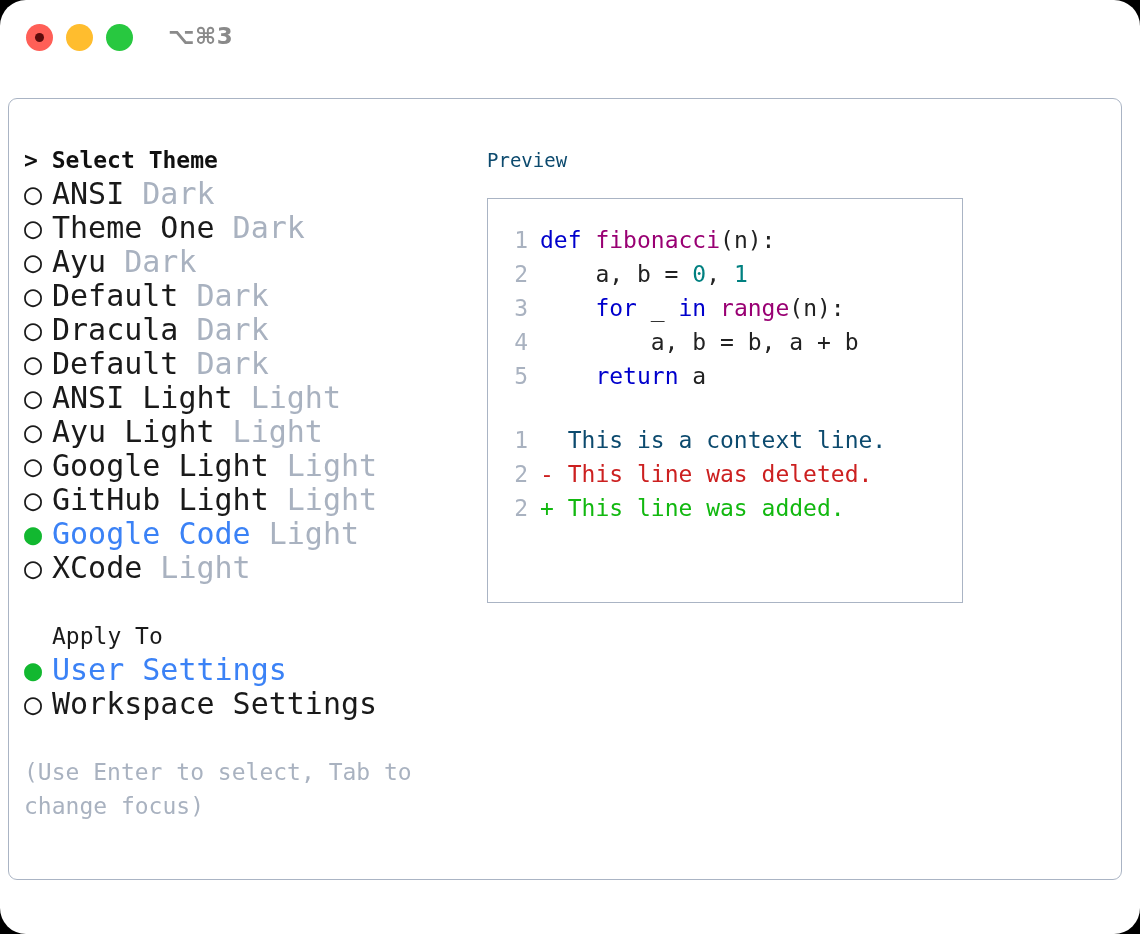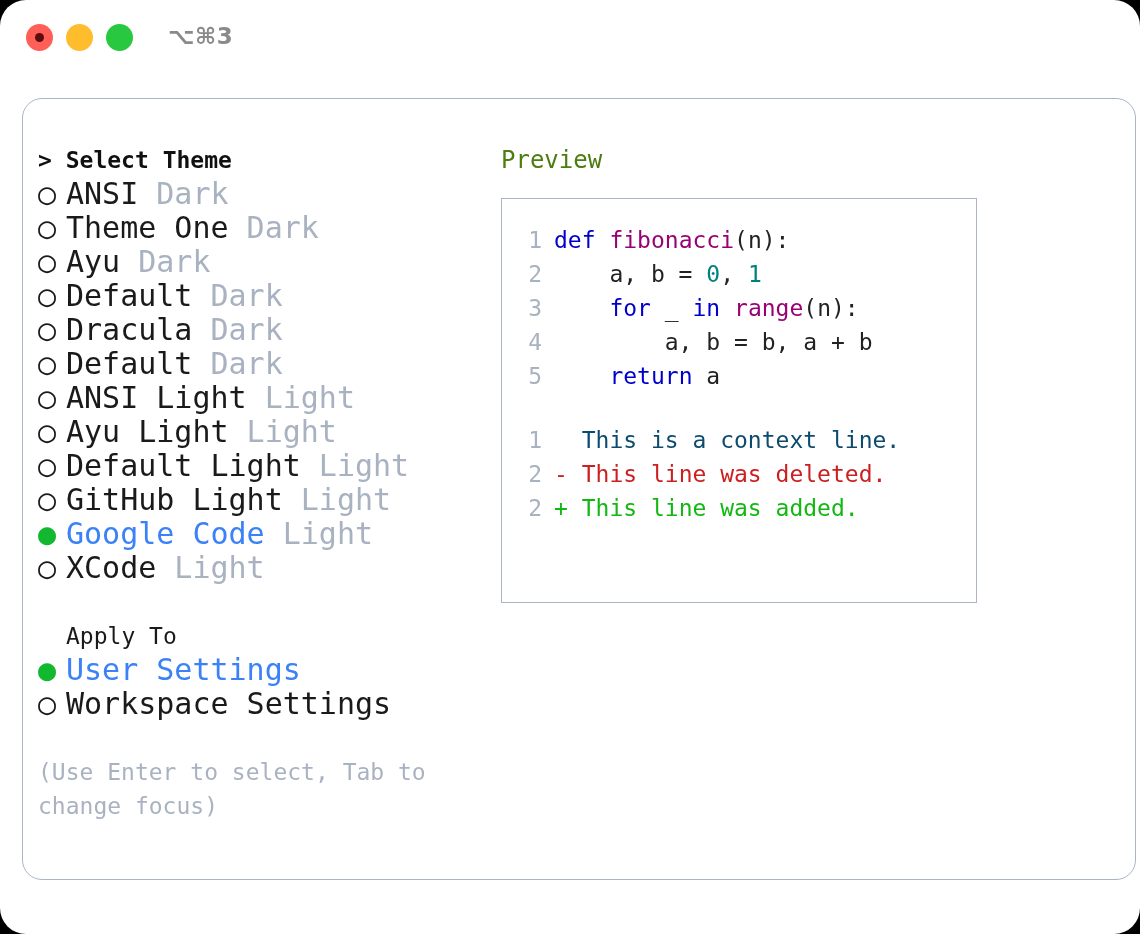--- a/index.html
+++ b/index.html
@@ -69,26 +69,26 @@
     font-weight: bold;
     letter-spacing: 0.5px;
     color: #8a8a8a;
     font-family: "DejaVu Sans", "Liberation Sans", sans-serif;
     white-space: pre;
   }
 
   
   .panel {
     position: absolute;
-    left: 22px;
+    left: 8px;
     top: 98px;
     width: 1114px;
     height: 782px;
     border: 1.5px solid #aab4c4;
-    border-radius: 20px;
+    border-radius: 9px;
     box-sizing: border-box;
     background: #ffffff;
   }
 
   .columns {
     position: absolute;
     left: 0; top: 0;
     width: 100%; height: 100%;
   }
 
@@ -147,23 +147,23 @@
 
   
   .right-col {
     position: absolute;
     left: 478px;
     top: 44px;
     width: 500px;
   }
 
   .preview-title {
-    font-size: 24px;
-    line-height: 34px;
-    color: #4d7c0f;
+    font-size: 19px;
+    line-height: 34px;
+    color: #0c4a6e;
     white-space: pre;
   }
 
   .preview-box {
     margin-top: 21px;
     width: 476px;
     height: 405px;
     border: 1.5px solid #aab4c4;
     box-sizing: border-box;
     background: #ffffff;
@@ -216,21 +216,21 @@
 
         <div id="theme-list">
             <div class="opt"><span class="marker">○</span><span class="name">ANSI</span><span class="badge"> Dark</span></div>
             <div class="opt"><span class="marker">○</span><span class="name">Theme One</span><span class="badge"> Dark</span></div>
             <div class="opt"><span class="marker">○</span><span class="name">Ayu</span><span class="badge"> Dark</span></div>
             <div class="opt"><span class="marker">○</span><span class="name">Default</span><span class="badge"> Dark</span></div>
             <div class="opt"><span class="marker">○</span><span class="name">Dracula</span><span class="badge"> Dark</span></div>
             <div class="opt"><span class="marker">○</span><span class="name">Default</span><span class="badge"> Dark</span></div>
             <div class="opt"><span class="marker">○</span><span class="name">ANSI Light</span><span class="badge"> Light</span></div>
             <div class="opt"><span class="marker">○</span><span class="name">Ayu Light</span><span class="badge"> Light</span></div>
-            <div class="opt"><span class="marker">○</span><span class="name">Default Light</span><span class="badge"> Light</span></div>
+            <div class="opt"><span class="marker">○</span><span class="name">Google Light</span><span class="badge"> Light</span></div>
             <div class="opt"><span class="marker">○</span><span class="name">GitHub Light</span><span class="badge"> Light</span></div>
             <div class="opt selected"><span class="marker">●</span><span class="name">Google Code</span><span class="badge"> Light</span></div>
             <div class="opt"><span class="marker">○</span><span class="name">XCode</span><span class="badge"> Light</span></div>
           </div>
 
         <div class="spacer-row"></div>
 
         <div class="section-label">Apply To</div>
 
         <div id="apply-list">

